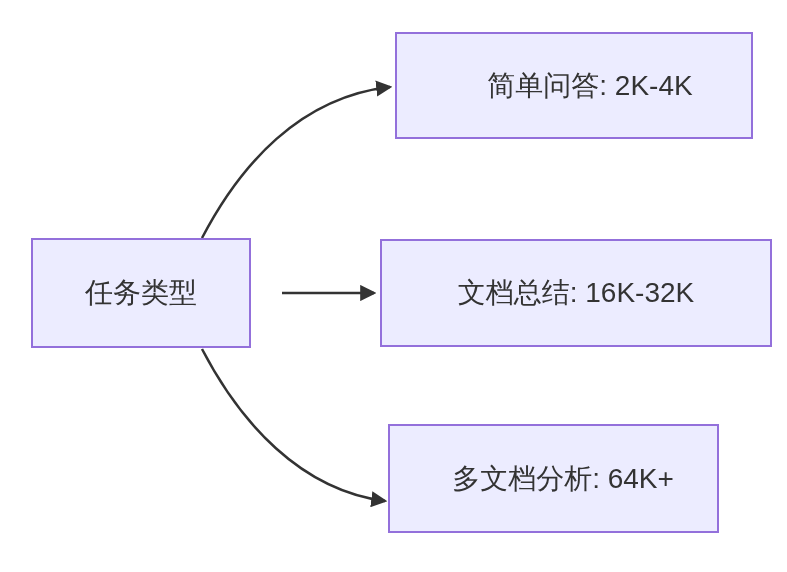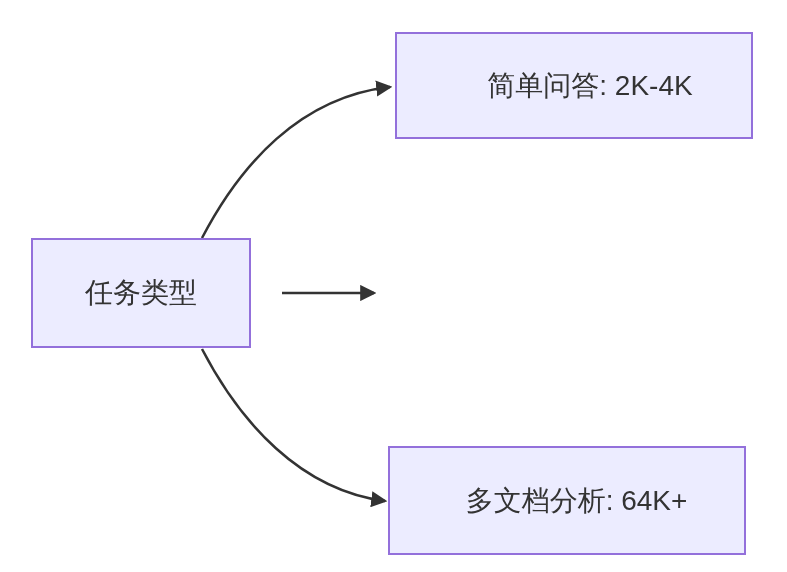--- a/index.html
+++ b/index.html
@@ -36,21 +36,21 @@
     align-items: center;
     justify-content: center;
     color: #333333;
     font-size: 28px;
     line-height: 1.2;
     white-space: nowrap;
   }
   .node-root   { left: 31px;  top: 238px; width: 220px; height: 110px; }
   .node-top    { left: 395px; top: 32px;  width: 358px; height: 107px; padding-left: 32px; }
   .node-mid    { left: 380px; top: 239px; width: 392px; height: 108px; }
-  .node-bottom { left: 388px; top: 446px; width: 358px; height: 109px; padding-left: 19px; }
+  .node-bottom { left: 388px; top: 424px; width: 331px; height: 109px; padding-left: 19px; }
 </style>
 </head>
 <body>
 
 <div class="canvas">
 
   <svg class="edges-layer" viewBox="0 0 787 572" xmlns="http://www.w3.org/2000/svg">
     <defs>
       <marker id="arrowhead" viewBox="0 0 10 10" refX="8.5" refY="5" markerWidth="6.5" markerHeight="6.5" orient="auto-start-reverse">
         <path d="M0,0 L10,5 L0,10 z" fill="#333333"></path>
@@ -62,18 +62,21 @@
   </svg>
 
   <div class="node node-root">
     <span>任务类型</span>
   </div>
 
   <div class="node node-top">
     <span>简单问答: 2K-4K</span>
   </div>
 
+  <div class="node node-mid">
+    <span>文档总结: 16K-32K</span>
+  </div>
 
   <div class="node node-bottom">
     <span>多文档分析: 64K+</span>
   </div>
 
 </div>
 
 </body></html>

